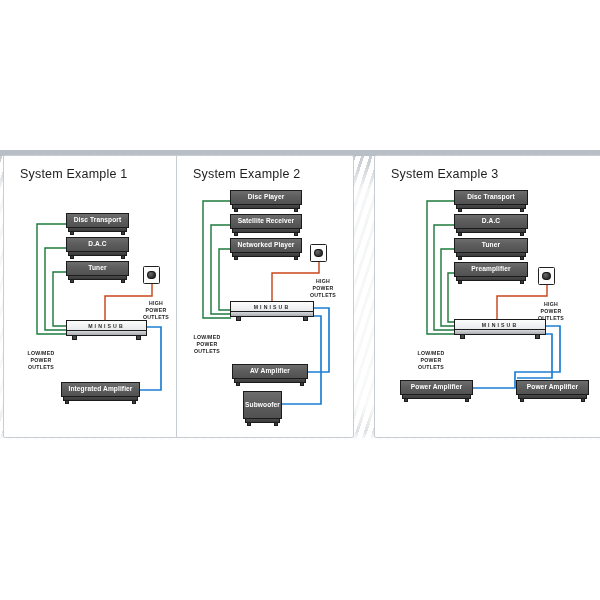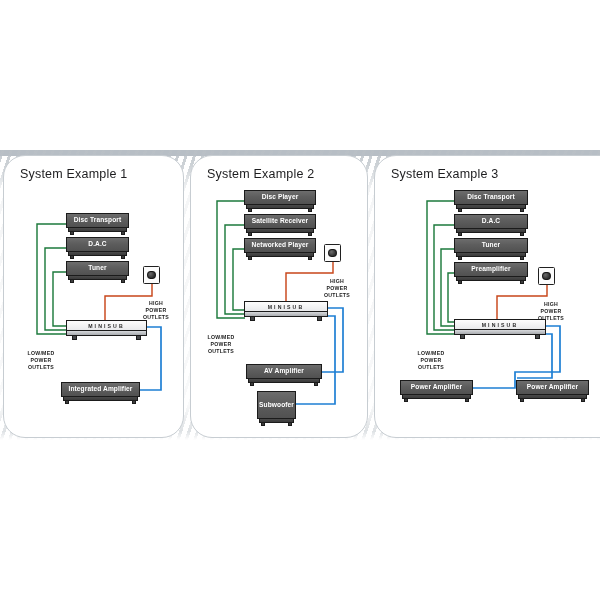--- a/index.html
+++ b/index.html
@@ -27,26 +27,26 @@
   .backdrop-top{
     position:absolute;left:0;top:150px;width:600px;height:6px;
     background:#b7bec5;
   }
 
   
   .card{
     position:absolute;top:155px;height:283px;
     background:#ffffff;
     border:1px solid #c7cdd2;
-    border-radius:22px;
+    border-radius:2px;
     overflow:hidden;
     box-sizing:border-box;
   }
   #card1{left:3px;width:181px;}
-  #card2{left:190px;width:178px;}
+  #card2{left:176px;width:178px;}
   #card3{left:374px;width:260px;}
 
   .card-title{
     position:absolute;top:11px;left:16px;
     font-size:12.5px;color:#1d1d1f;letter-spacing:.2px;
     white-space:nowrap;
   }
 
   
   .dev{position:absolute;}

